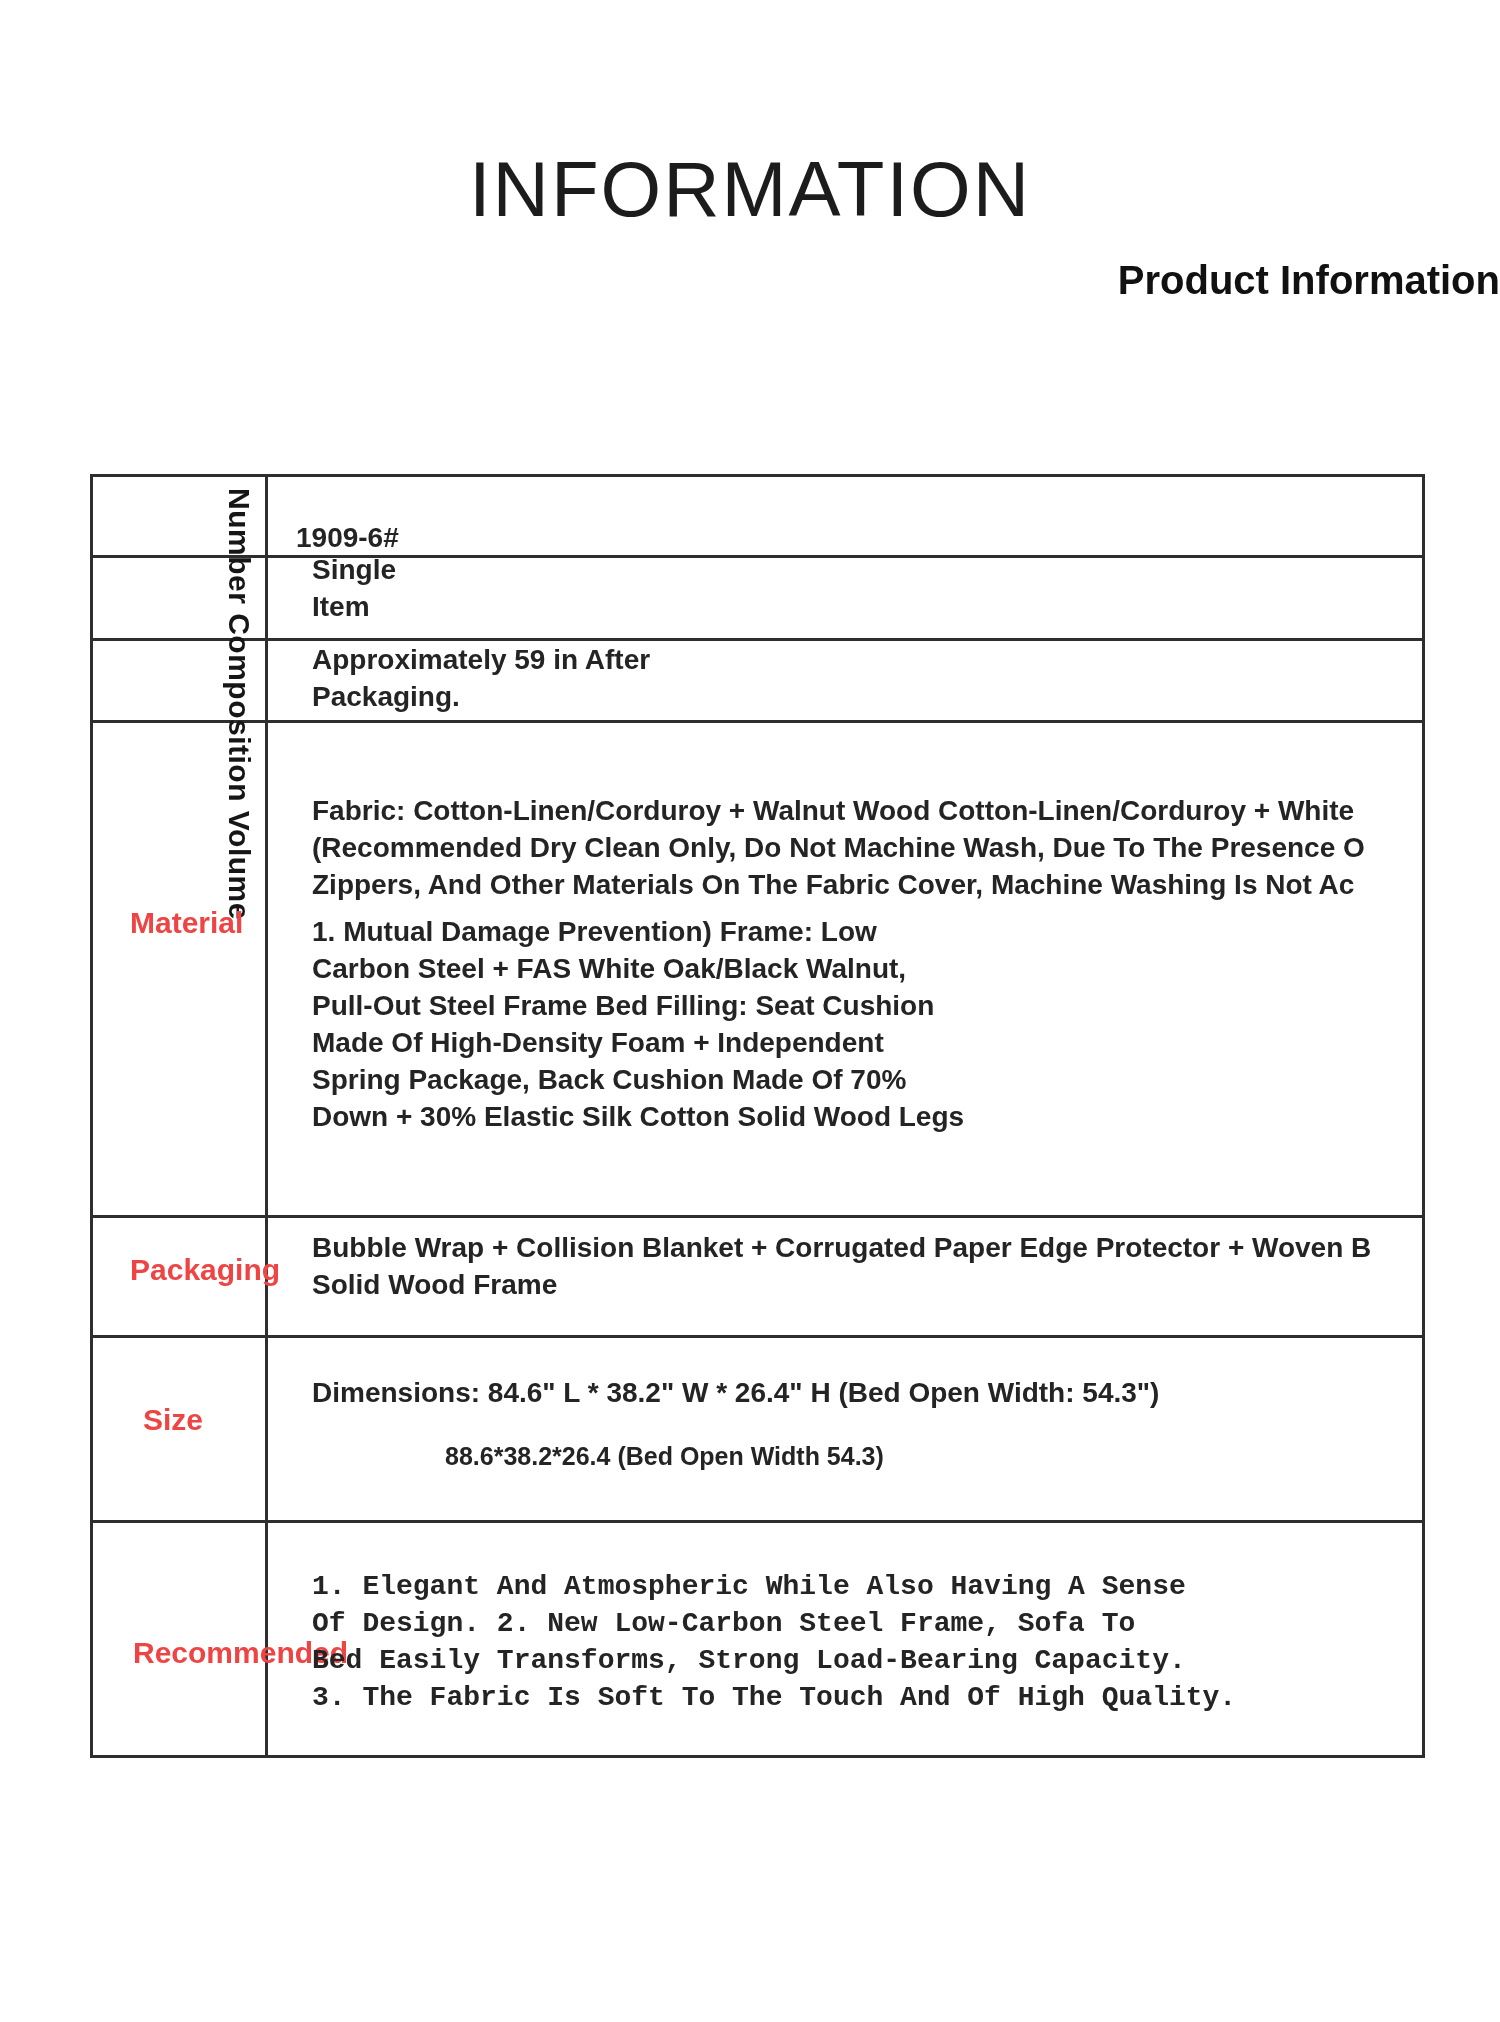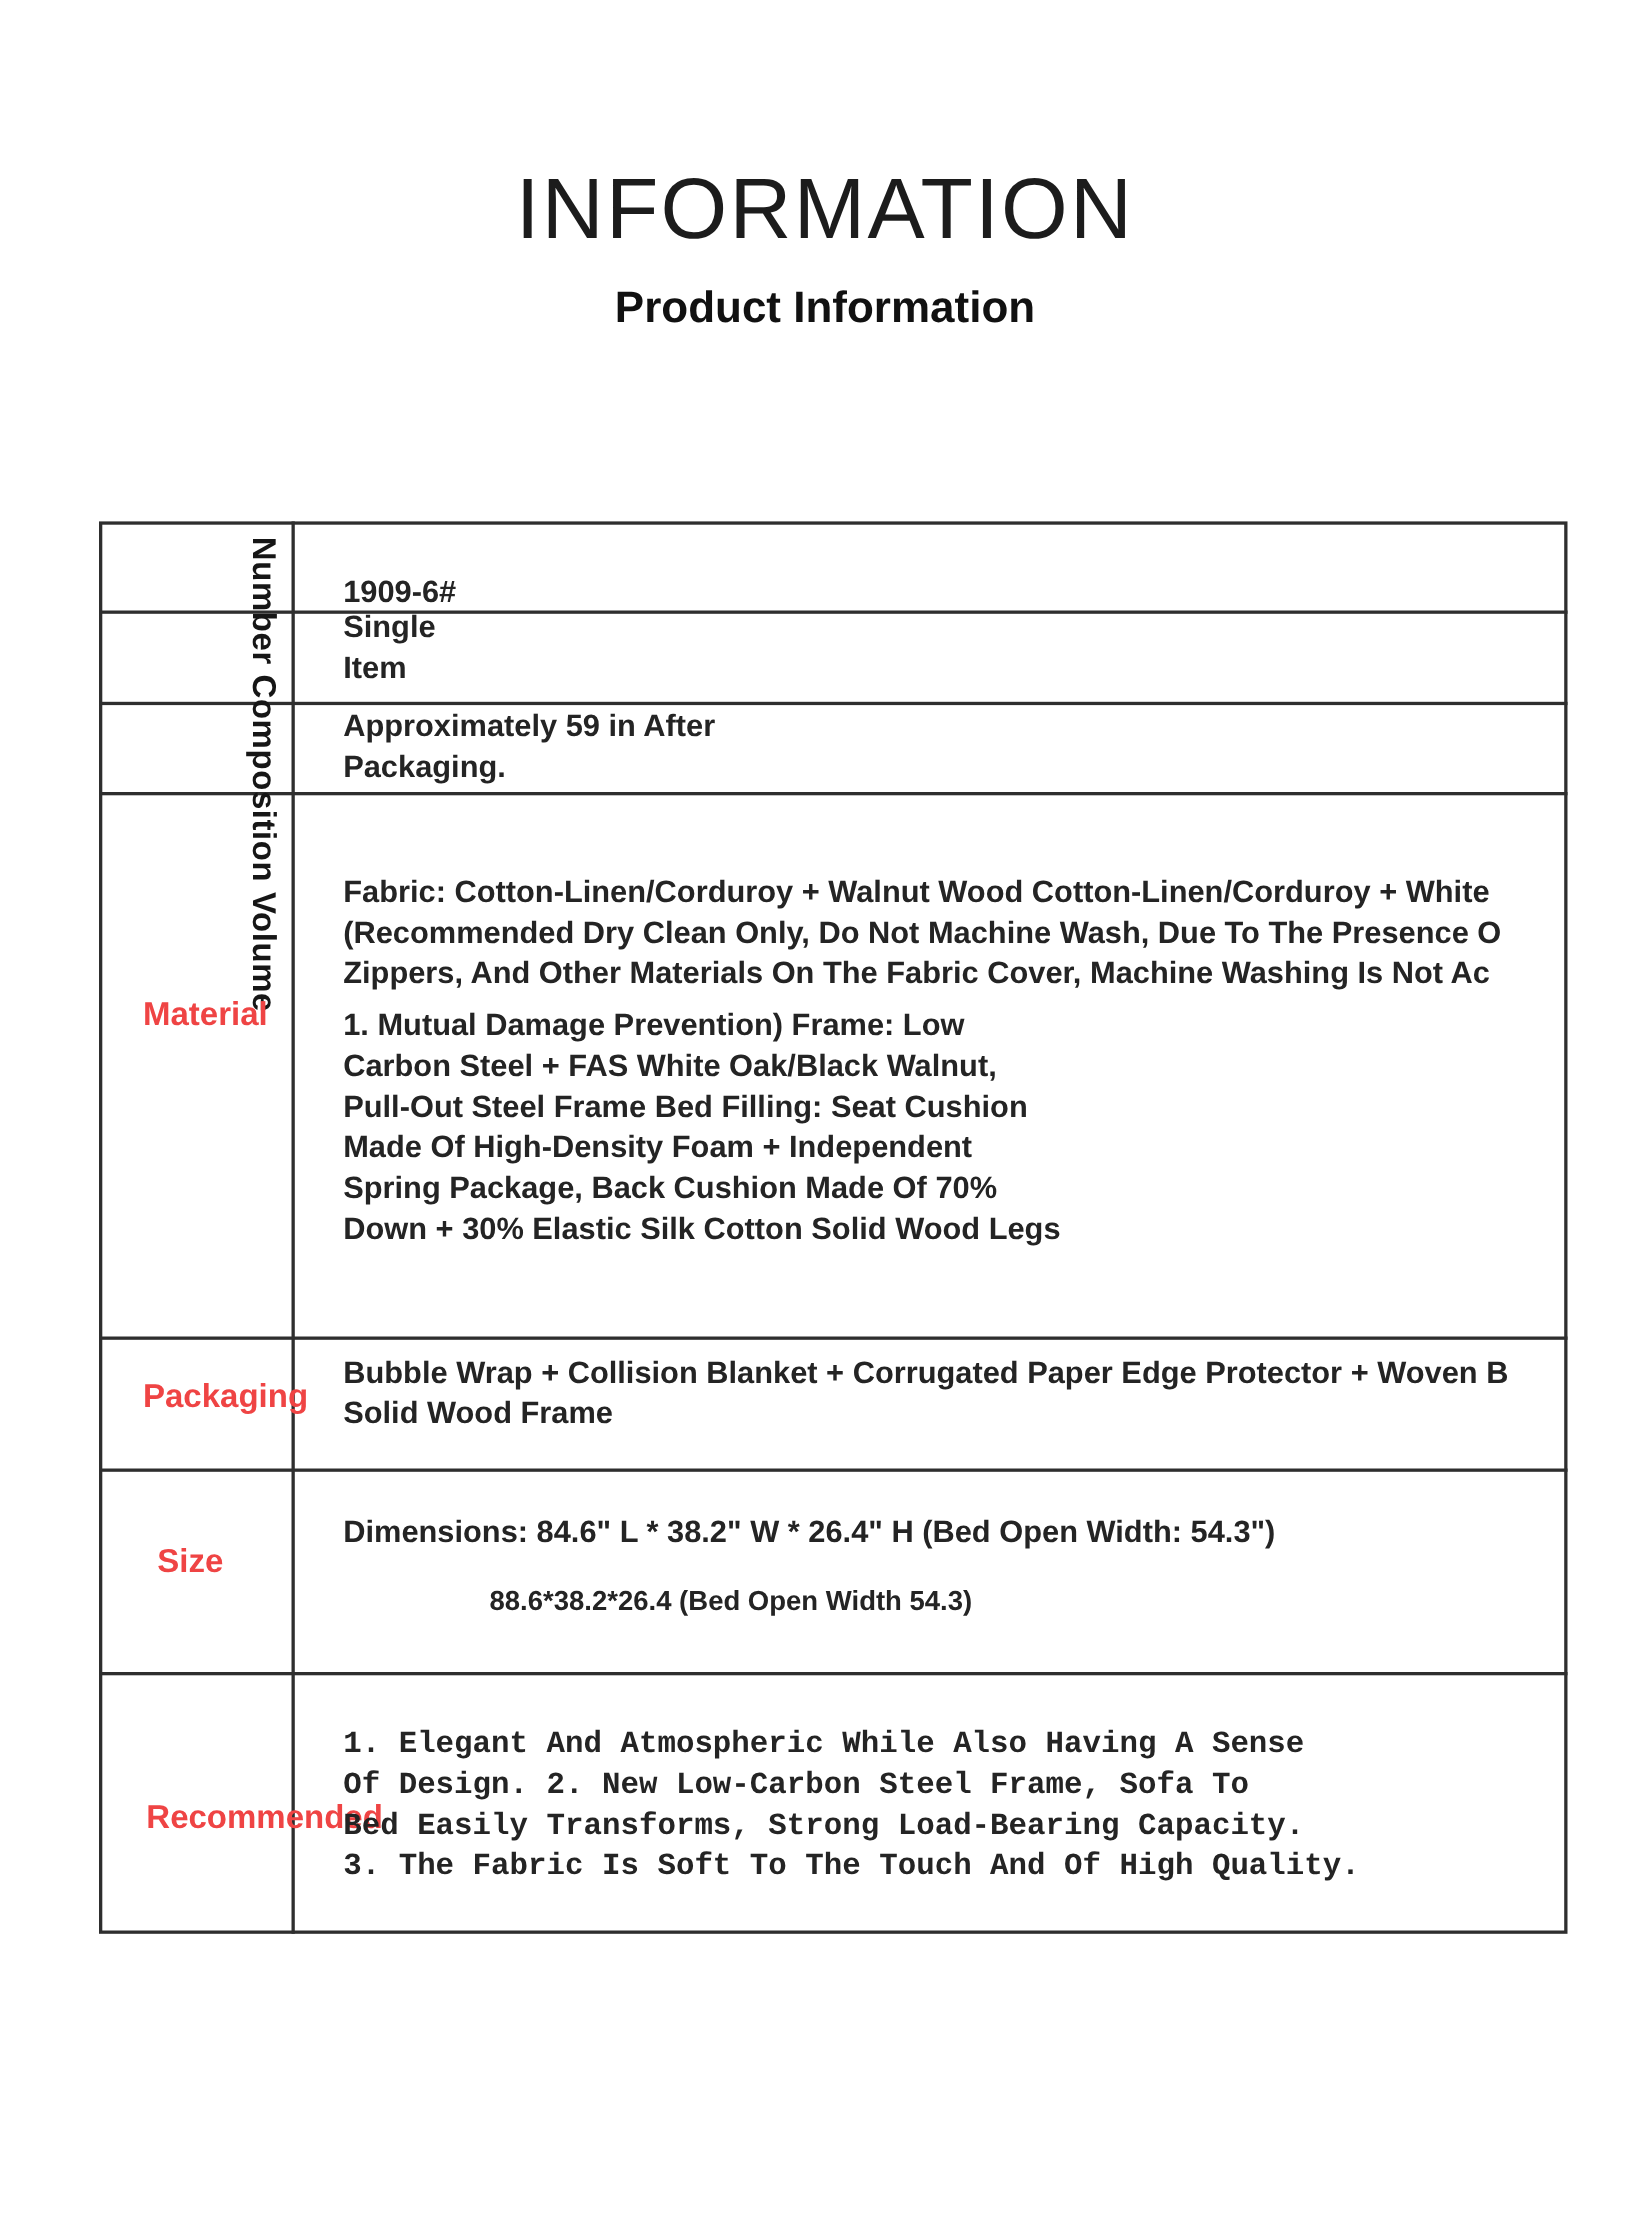--- a/index.html
+++ b/index.html
@@ -26,21 +26,21 @@
     font-weight: 500;
     letter-spacing: 2px;
     color: #1c1c1c;
     white-space: pre;
   }
   .page-subtitle {
     position: absolute;
     top: 260px;
     left: 0;
     width: 100%;
-    text-align: center;
+    text-align: right;
     font-size: 40px;
     line-height: 1;
     font-weight: 700;
     color: #111111;
     white-space: pre;
   }
   .table-outline {
     position: absolute;
     left: 90px;
     top: 474px;
@@ -109,21 +109,21 @@
 <div class="hline" style="top:1335px;"></div>
 <div class="hline" style="top:1520px;"></div>
 <div class="vline"></div>
 
 <div class="vertical-header">Number Composition Volume</div>
 <div class="row-label" style="left:130px; top:904px;">Material</div>
 <div class="row-label" style="left:130px; top:1251px;">Packaging</div>
 <div class="row-label" style="left:143px; top:1401px;">Size</div>
 <div class="row-label" style="left:133px; top:1634px;">Recommended</div>
 
-<div class="cell-text" style="left:312px; top:519px;text-align:center;">1909-6#</div>
+<div class="cell-text" style="left:296px; top:519px;text-align:center;">1909-6#</div>
 <div class="cell-text" style="left:312px; top:551px;">Single
 Item</div>
 <div class="cell-text" style="left:312px; top:641px;">Approximately 59 in After
 Packaging.</div>
 <div class="cell-text" style="left:312px; top:756px;margin-top:36px;">Fabric: Cotton-Linen/Corduroy + Walnut Wood Cotton-Linen/Corduroy + White
 (Recommended Dry Clean Only, Do Not Machine Wash, Due To The Presence O
 Zippers, And Other Materials On The Fabric Cover, Machine Washing Is Not Ac</div>
 <div class="cell-text" style="left:312px; top:913px;">1. Mutual Damage Prevention) Frame: Low
 Carbon Steel + FAS White Oak/Black Walnut,
 Pull-Out Steel Frame Bed Filling: Seat Cushion

